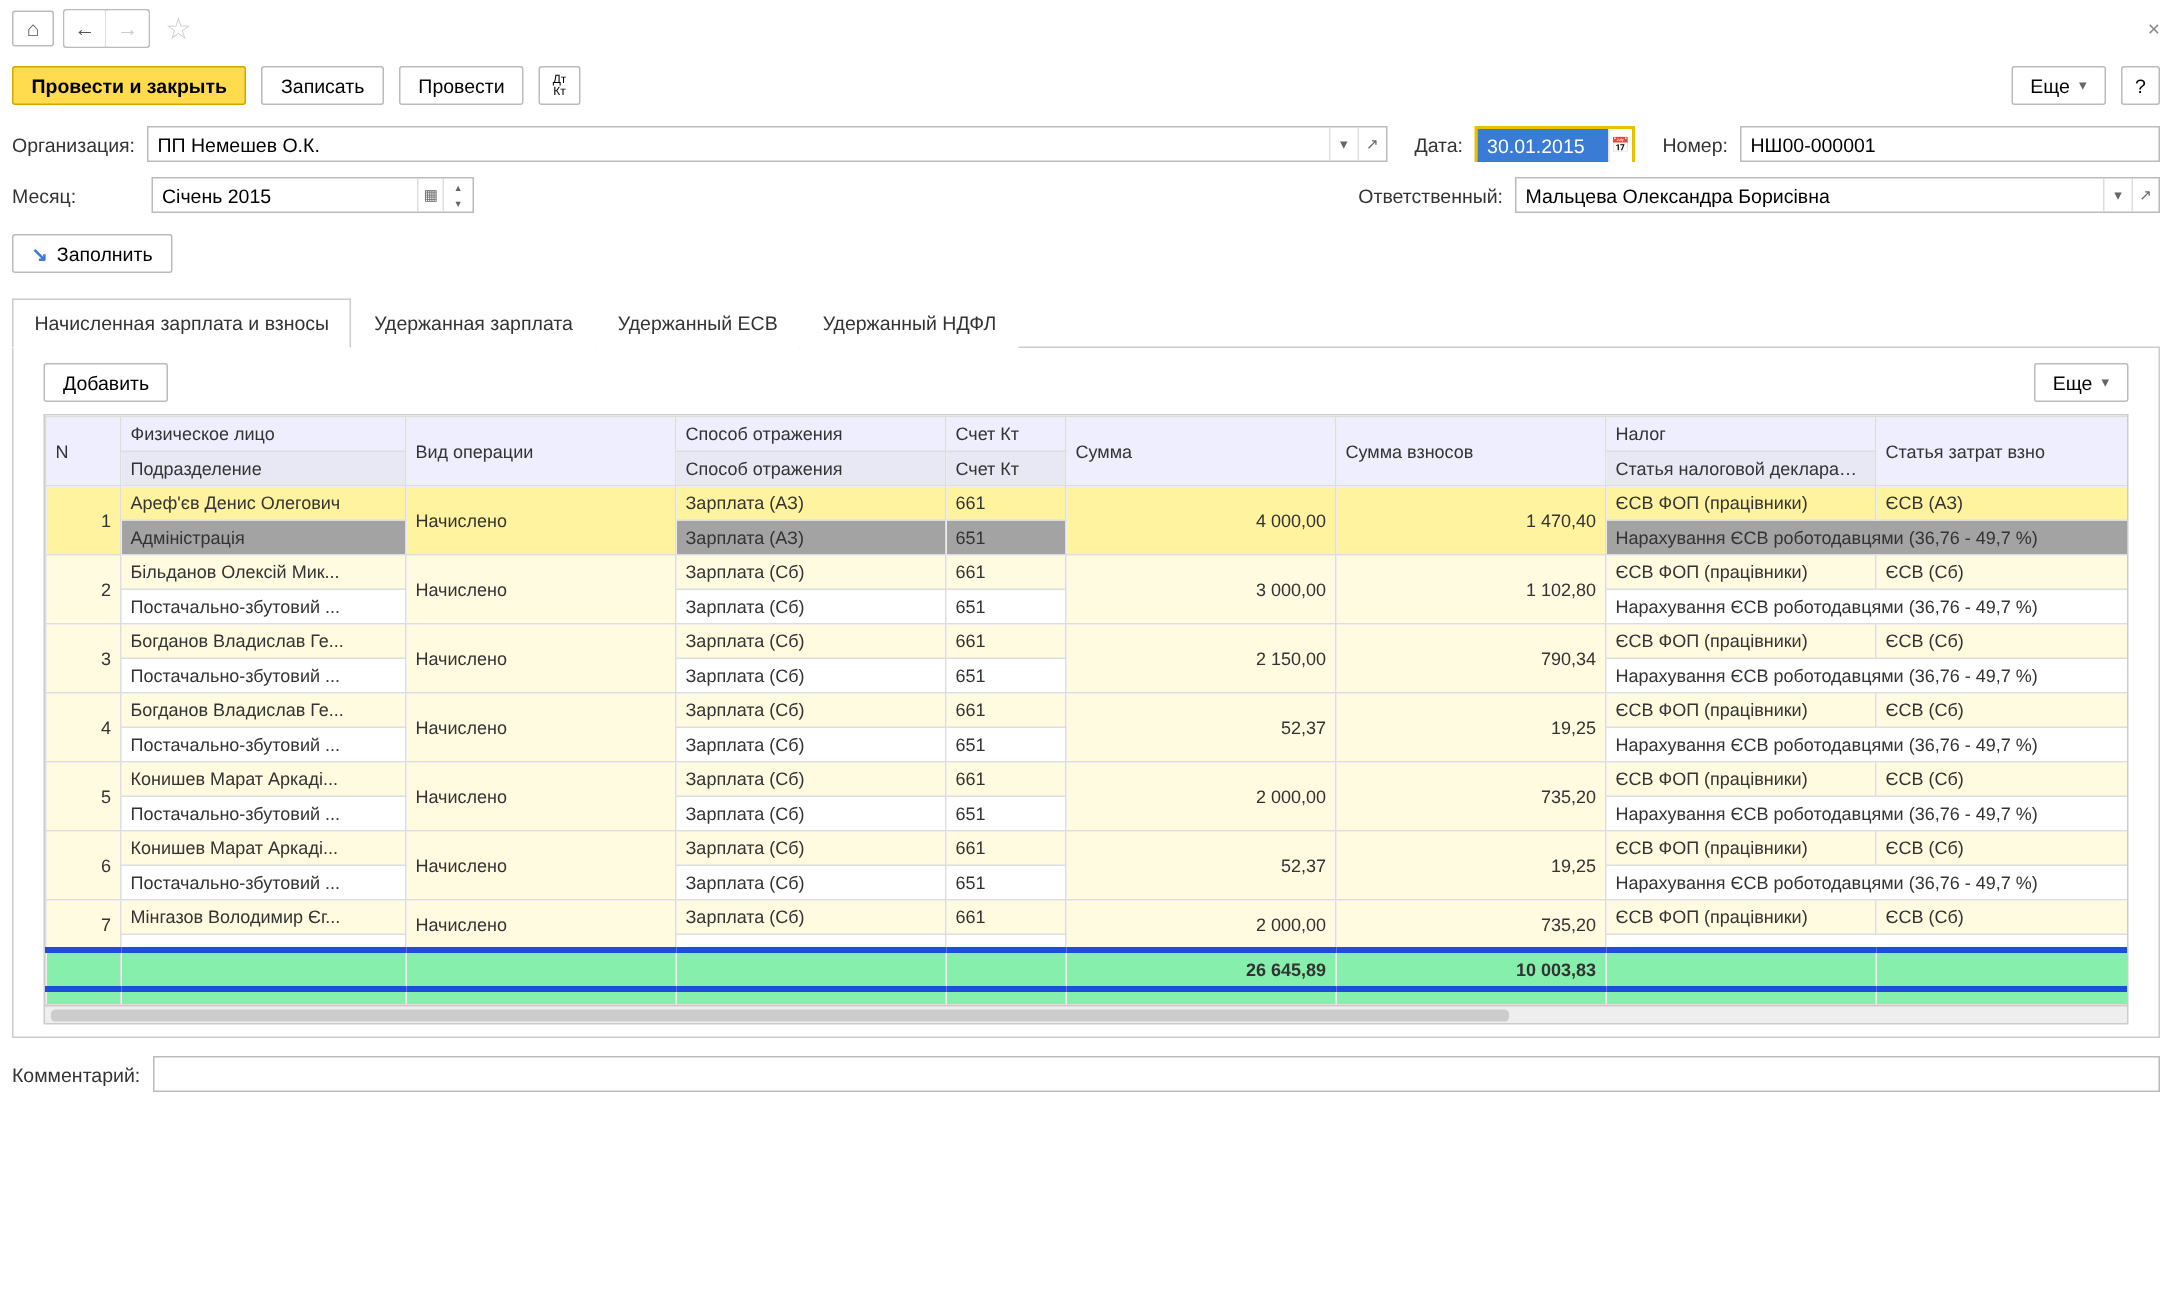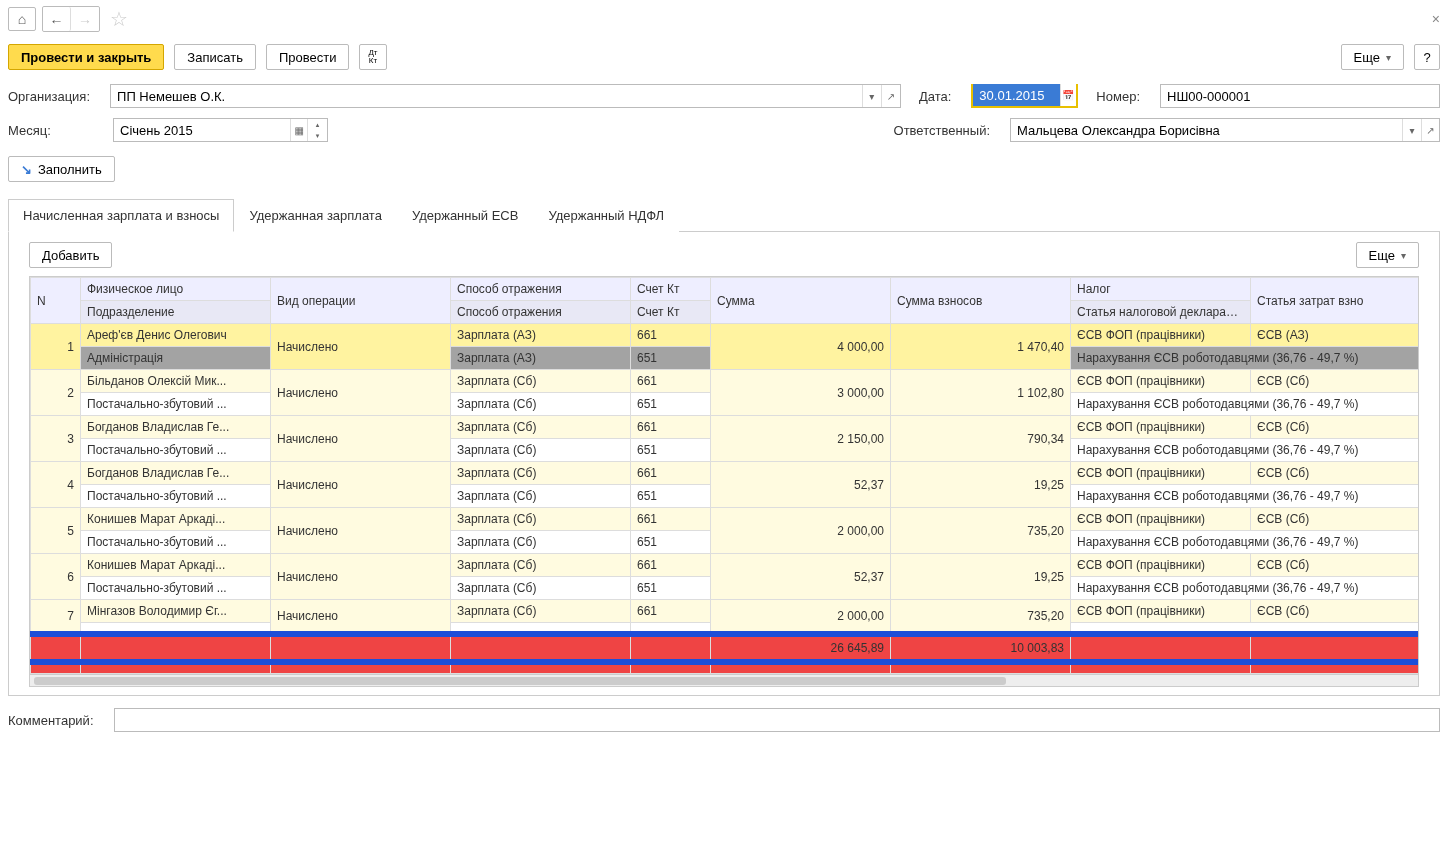--- a/index.html
+++ b/index.html
@@ -16,21 +16,21 @@
 .cmd-bar { display: flex; align-items: center; gap: 10px; margin-bottom: 14px; }
 .btn { height: 26px; padding: 0 12px; border: 1px solid #bbb; background: #fff; border-radius: 2px; cursor: pointer; font-size: 13px; display: inline-flex; align-items: center; }
 .btn-primary { background: #ffdb4d; border-color: #d4a600; font-weight: bold; }
 .btn-icon { padding: 0 8px; font-size: 10px; }
 .btn-more { display: flex; align-items: center; gap: 6px; }
 .btn-more::after { content: "▾"; font-size: 10px; color: #666; }
 .help-btn { width: 26px; padding: 0; justify-content: center; }
 
 .form-row { display: flex; align-items: center; gap: 8px; margin-bottom: 10px; }
 .lbl { font-size: 13px; color: #333; white-space: nowrap; }
-.field { display: flex; align-items: flex-end; border: 1px solid #bbb; height: 24px; background: #fff; margin-left: 12px; }
+.field { display: flex; align-items: flex-start; border: 1px solid #bbb; height: 24px; background: #fff; }
 .field input { border: none; outline: none; padding: 0 6px; font-size: 13px; height: 22px; width: 100%; background: transparent; }
 .field .mini { width: 20px; height: 22px; border-left: 1px solid #ddd; display: flex; align-items: center; justify-content: center; font-size: 10px; color: #666; cursor: pointer; }
 .field.highlight { border: 2px solid #e8c000; }
 .field.highlight input { background: #3a7bd5; color: #fff; }
 .spinner { display: flex; flex-direction: column; }
 .spinner .mini { height: 11px; font-size: 7px; }
 
 .fill-btn { display: flex; align-items: center; gap: 6px; }
 .arrow-down { color: #3a7bd5; font-weight: bold; }
 
@@ -44,21 +44,21 @@
 .grid-wrap { border: 1px solid #ccc; position: relative; }
 .grid { width: 100%; border-collapse: collapse; table-layout: fixed; }
 .grid th, .grid td { border: 1px solid #ddd; padding: 4px 6px; font-size: 12px; text-align: left; overflow: hidden; white-space: nowrap; text-overflow: ellipsis; }
 .grid th { background: #eef; font-weight: normal; }
 .grid .sub th { background: #e8e8f5; }
 .grid td.num { text-align: right; }
 .grid tbody tr.r1 td { background: #fffbe0; }
 .grid tbody tr.r1.sel td { background: #fff3a0; }
 .grid tbody tr.r2 td { background: #fff; }
 .grid tbody tr.r2.sel td { background: #a3a3a3; }
-.grid tfoot td { background: #ef4444; font-weight: normal; border-top: 6px solid #1d4ed8; }
+.grid tfoot td { background: #86efac; font-weight: bold; border-top: 4px solid #1d4ed8; }
 .scroll { overflow-x: auto; max-height: 470px; overflow-y: hidden; }
 .col-n { width: 50px; }
 .col-person { width: 190px; }
 .col-op { width: 180px; }
 .col-way { width: 180px; }
 .col-acc { width: 80px; }
 .col-sum { width: 180px; }
 .col-sumv { width: 180px; }
 .col-tax { width: 180px; }
 .col-art { width: 200px; }

